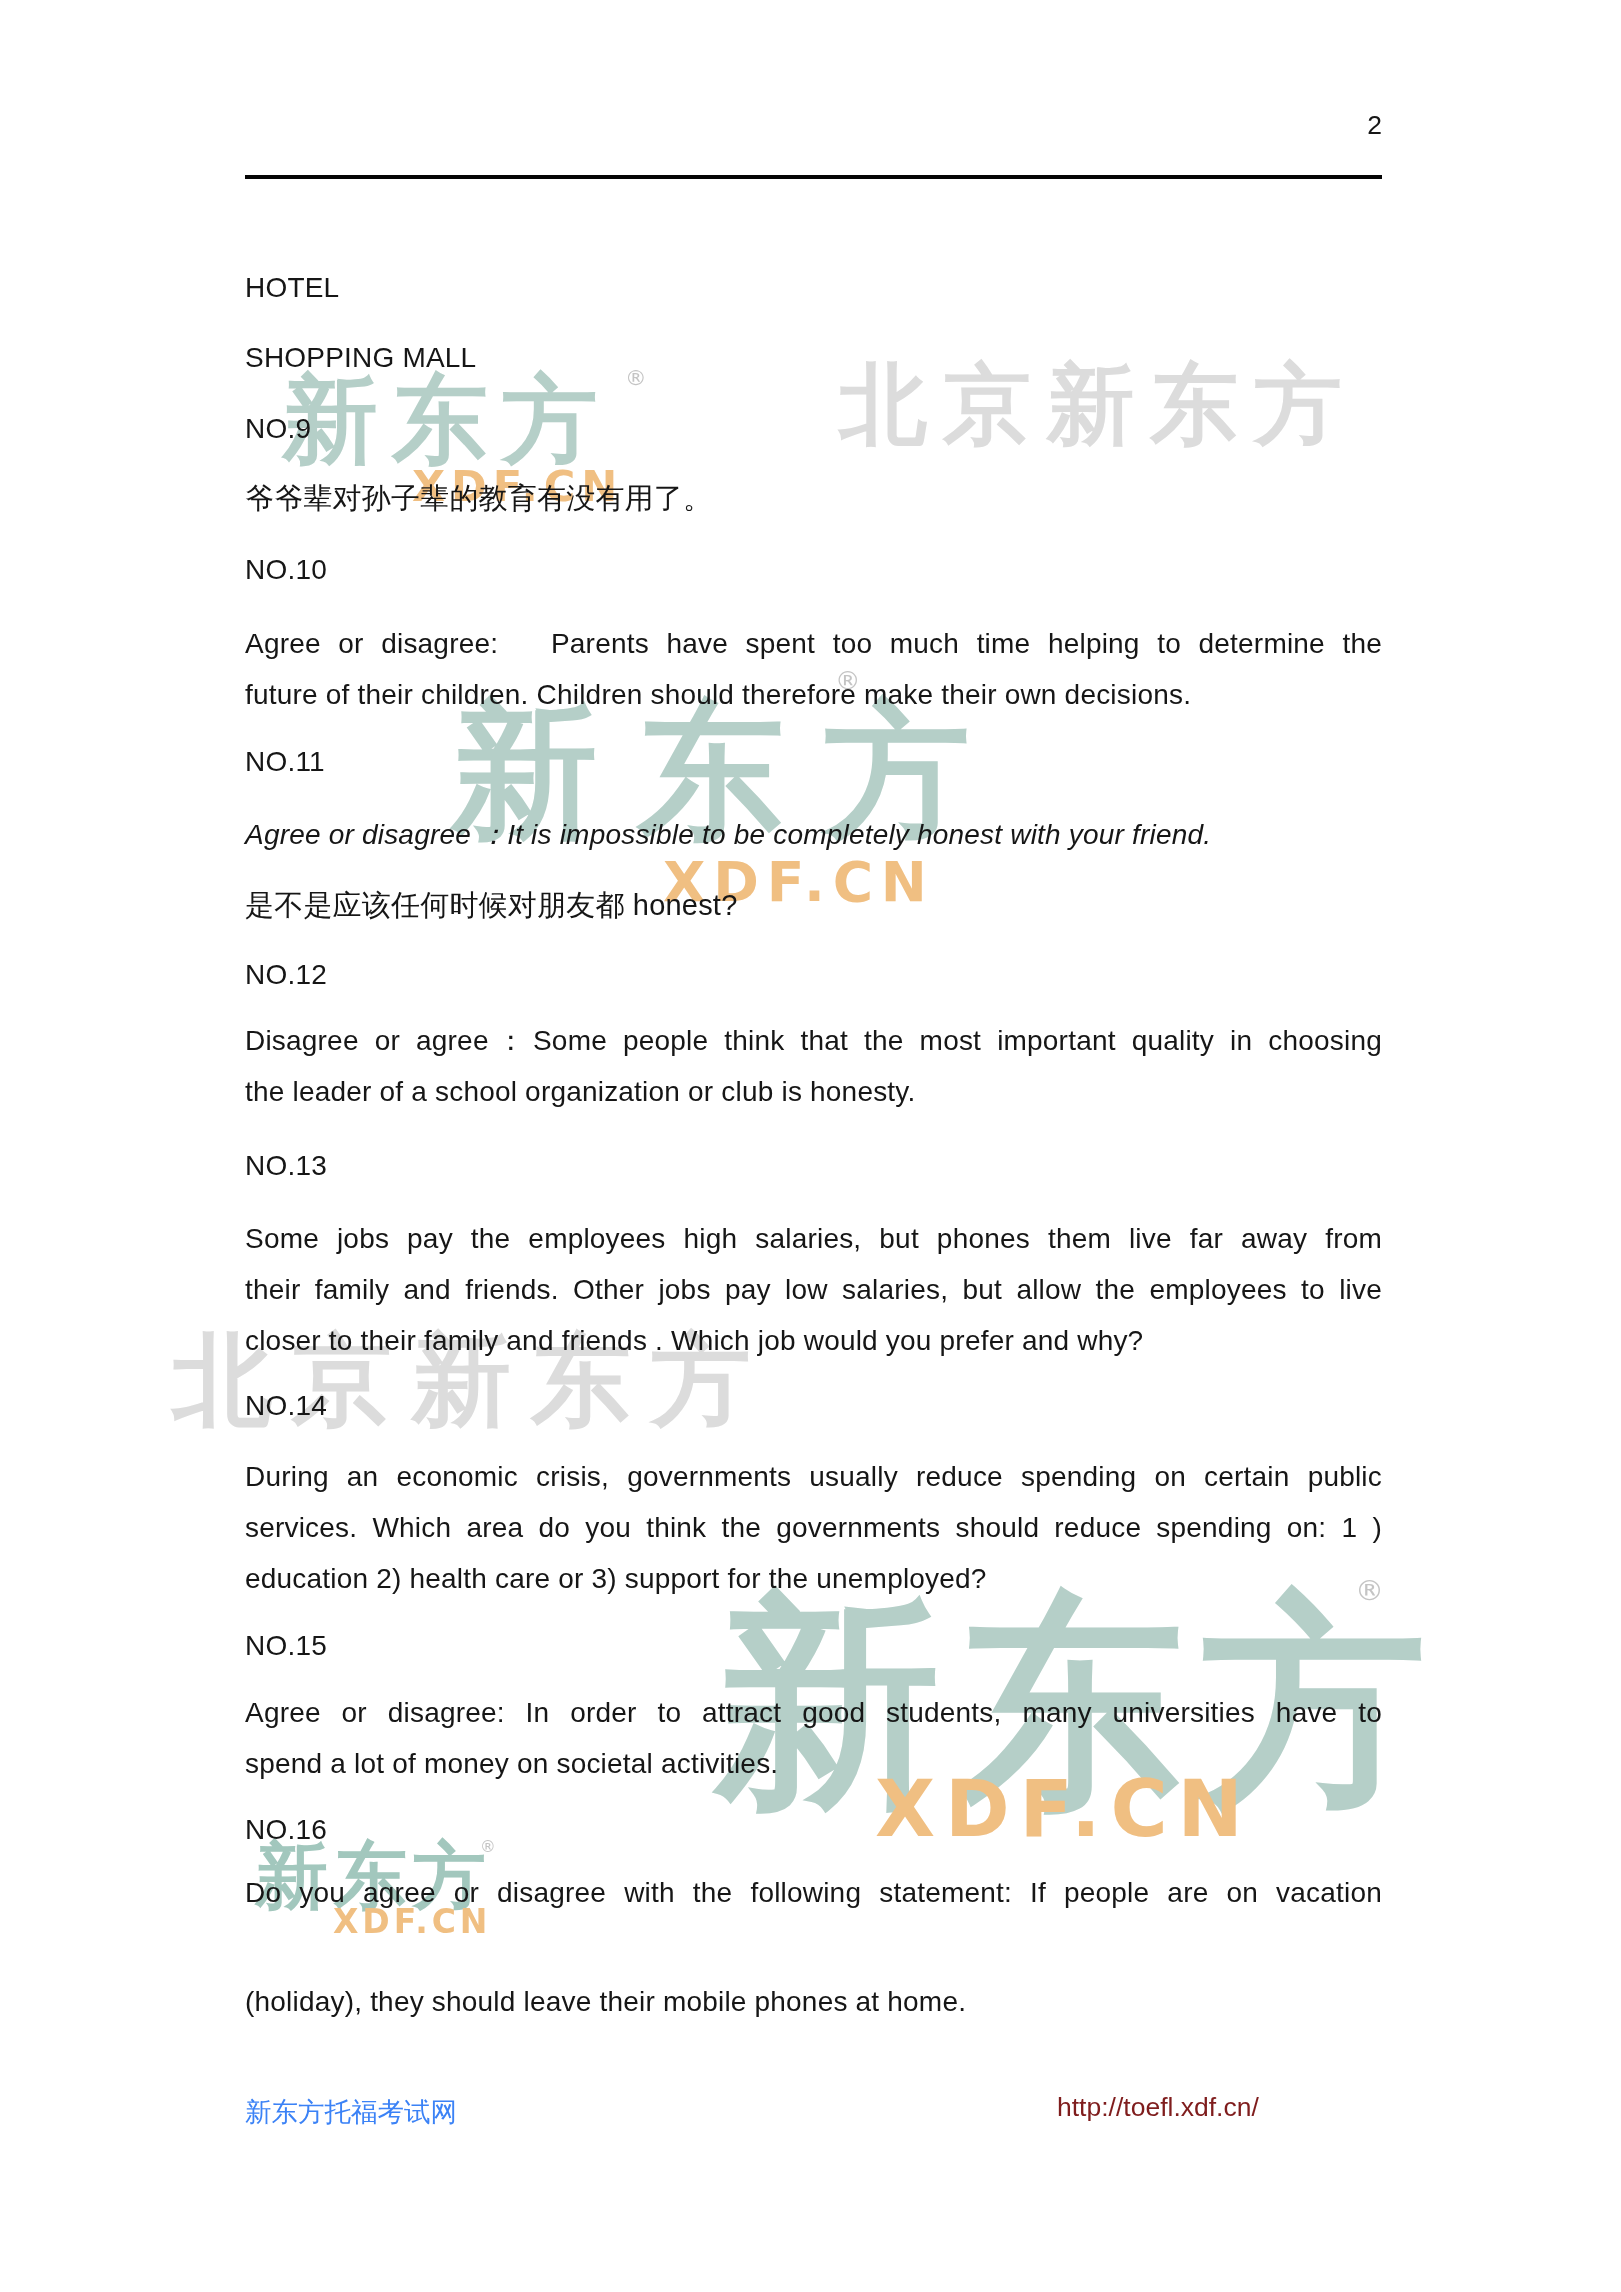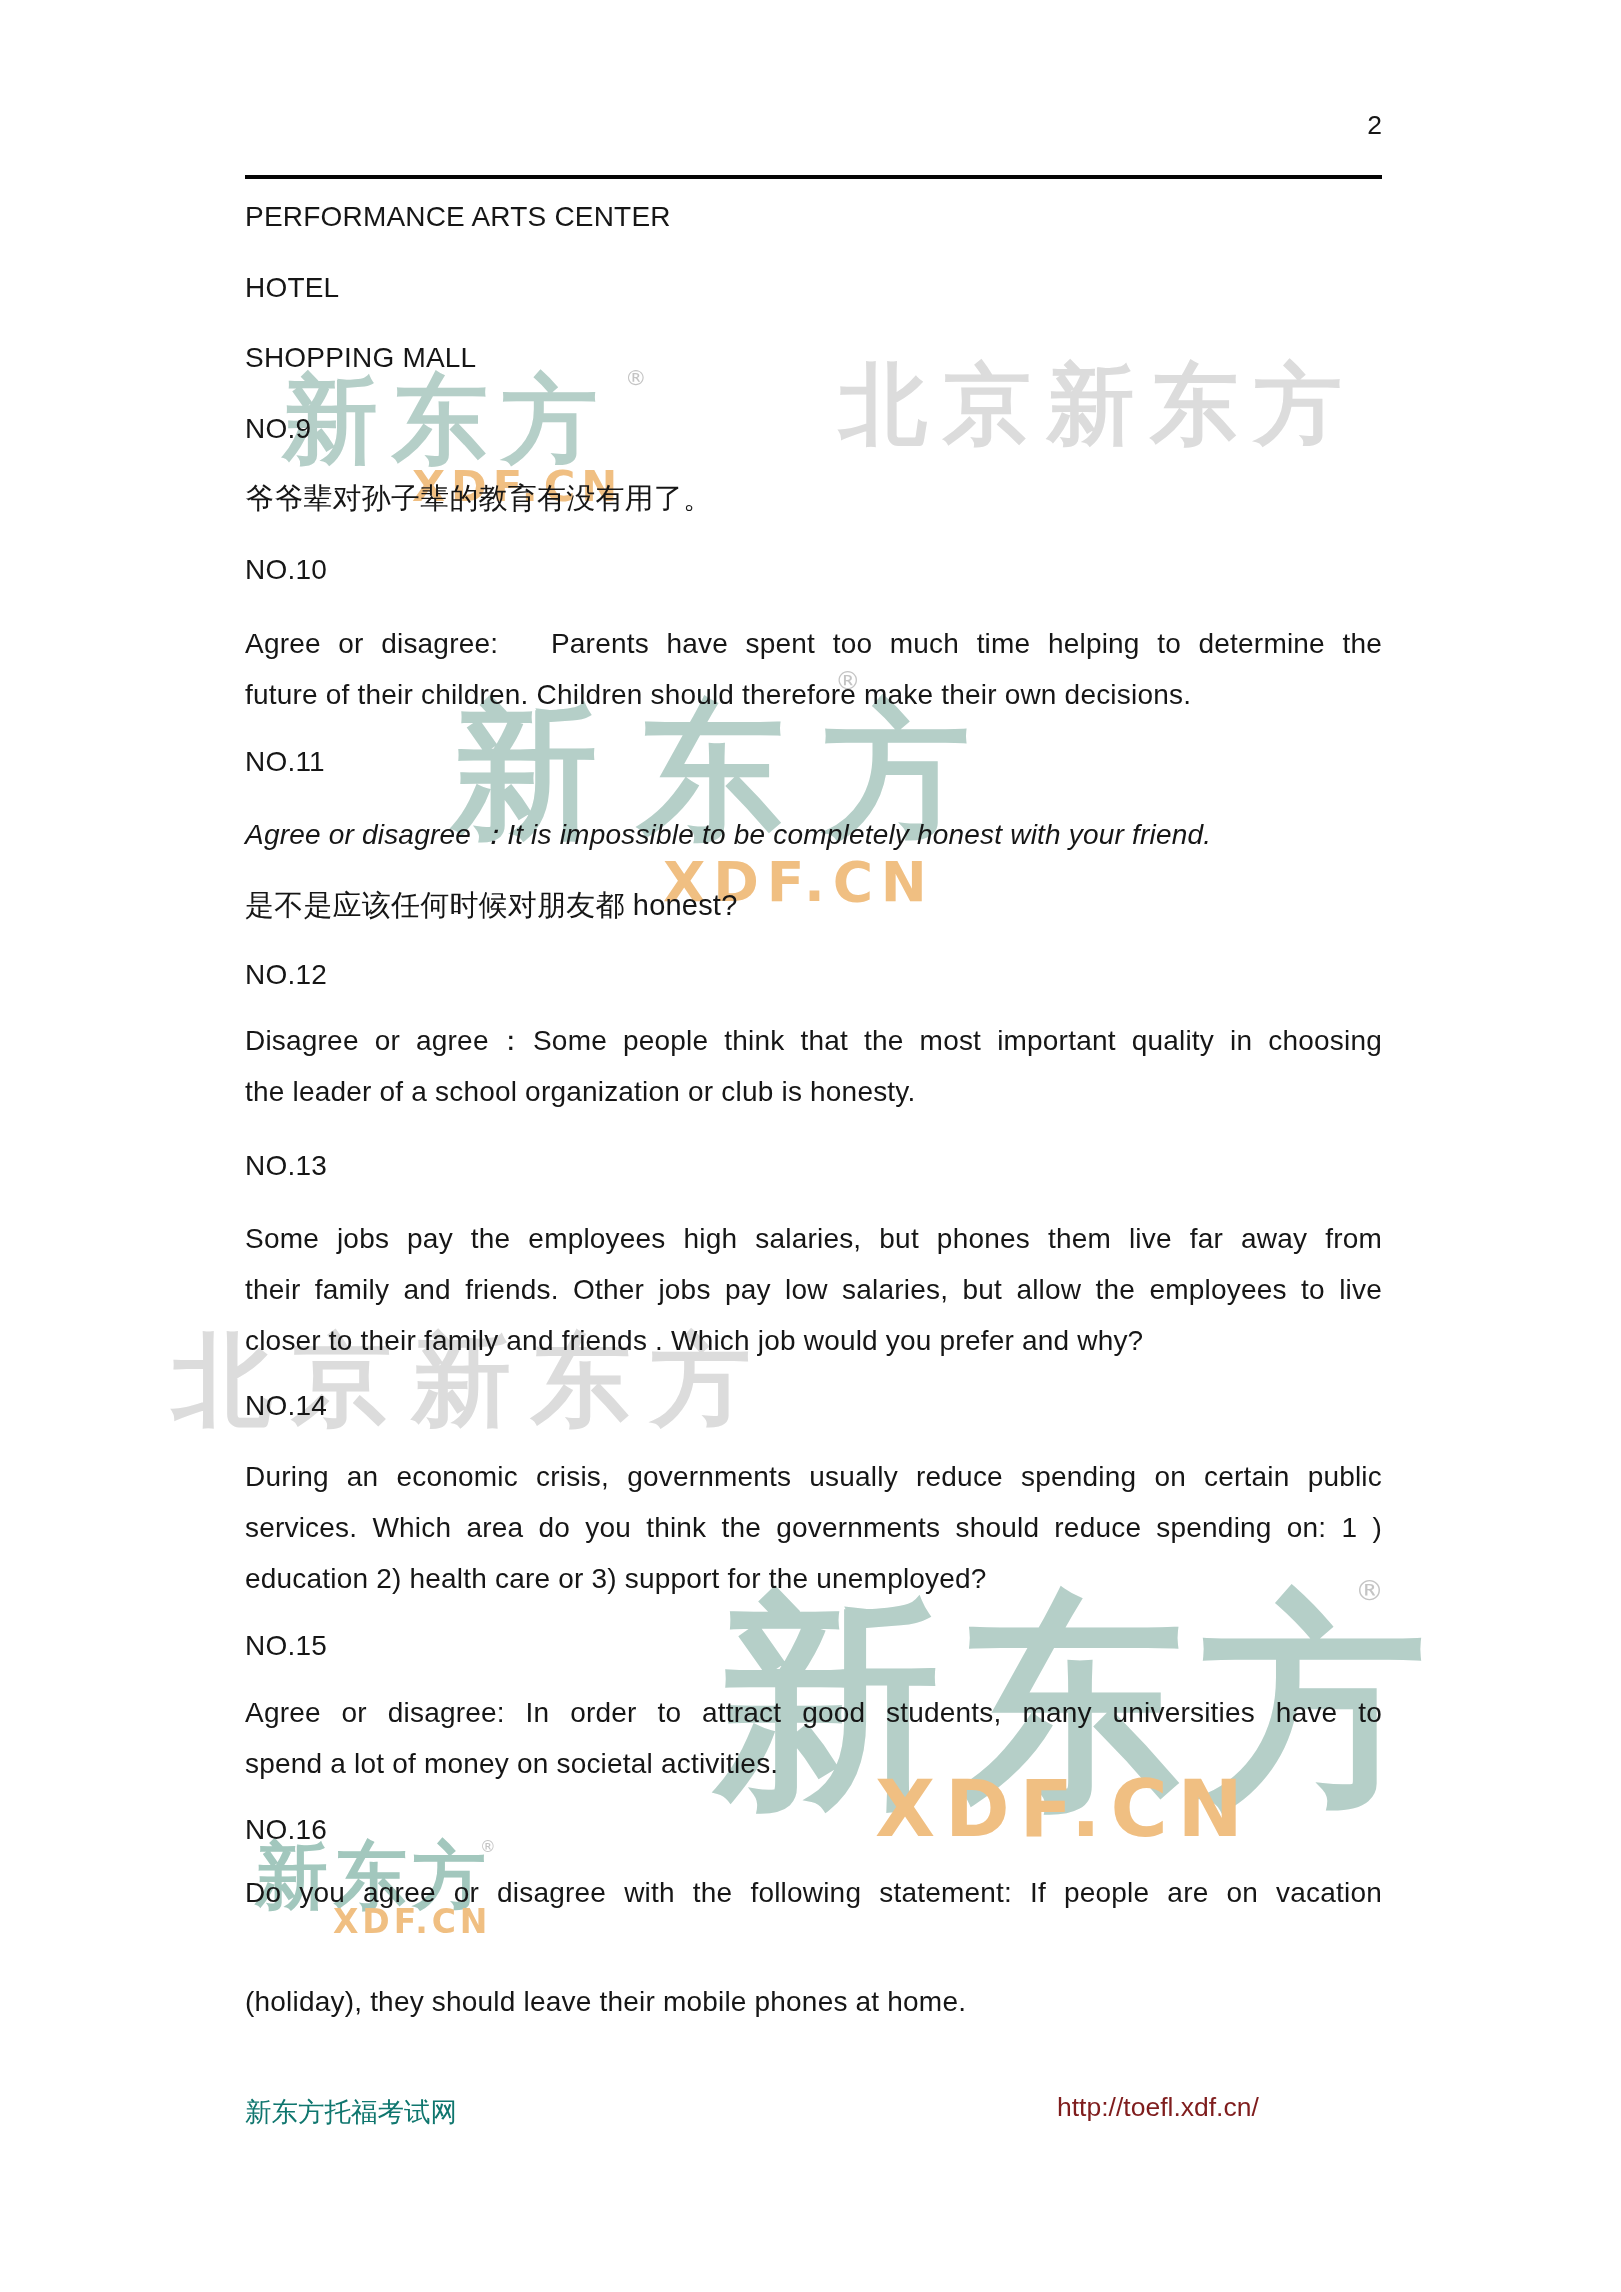--- a/index.html
+++ b/index.html
@@ -32,21 +32,21 @@
     font-family:"DejaVu Sans",sans-serif;white-space:nowrap;line-height:1;
   }
   .wm-teal{color:#b5cfc8;}
   .wm-teal-sm{color:#a2c7bd;}
   .wm-gray{color:#dcdcdc;}
   .wm-orange{color:#f0bf82;}
   .wm-reg{color:#c4c4c4;font-weight:normal;}
   
   .footer-site{
     position:absolute;left:245px;top:2094px;
-    font-size:26.5px;color:#0f766e;z-index:2;
+    font-size:26.5px;color:#3b82f6;z-index:2;
     font-family:Liberation Sans, sans-serif;
   }
   .footer-url{
     position:absolute;left:1057px;top:2092px;
     font-size:26.5px;color:#7f1d1d;z-index:2;text-decoration:none;
   }
 </style>
 </head>
 <body>
 
@@ -68,21 +68,20 @@
   <div class="wm wm-reg" style="left:1355px;top:1576px;font-size:29px;">®</div>
   <div class="wm wm-orange" style="left:875px;top:1770px;font-size:78px;letter-spacing:9.8px;">XDF.CN</div>
 
   <div class="wm wm-teal-sm" style="left:255px;top:1839px;font-size:73px;letter-spacing:5.9px;">新东方</div>
   <div class="wm wm-reg" style="left:480px;top:1839px;font-size:15.7px;">®</div>
   <div class="wm wm-orange" style="left:333px;top:1905px;font-size:33px;letter-spacing:3.9px;">XDF.CN</div>
 
   <div class="pageno">2</div>
   <div class="rule"></div>
 
-  <div class="txt" style="top:200px;">PERFORMANCE ARTS CENTER</div>
   <div class="txt" style="top:271px;">HOTEL</div>
   <div class="txt" style="top:341px;">SHOPPING MALL</div>
 
   <div class="txt" style="top:412px;">NO.9</div>
   <div class="txt cn" style="top:482px;">爷爷辈对孙子辈的教育有没有用了。</div>
 
   <div class="txt" style="top:553px;">NO.10</div>
   <div class="txt just" style="top:627px;">Agree or disagree:   Parents have spent too much time helping to determine the</div>
   <div class="txt" style="top:678px;">future of their children. Children should therefore make their own decisions.</div>
 

